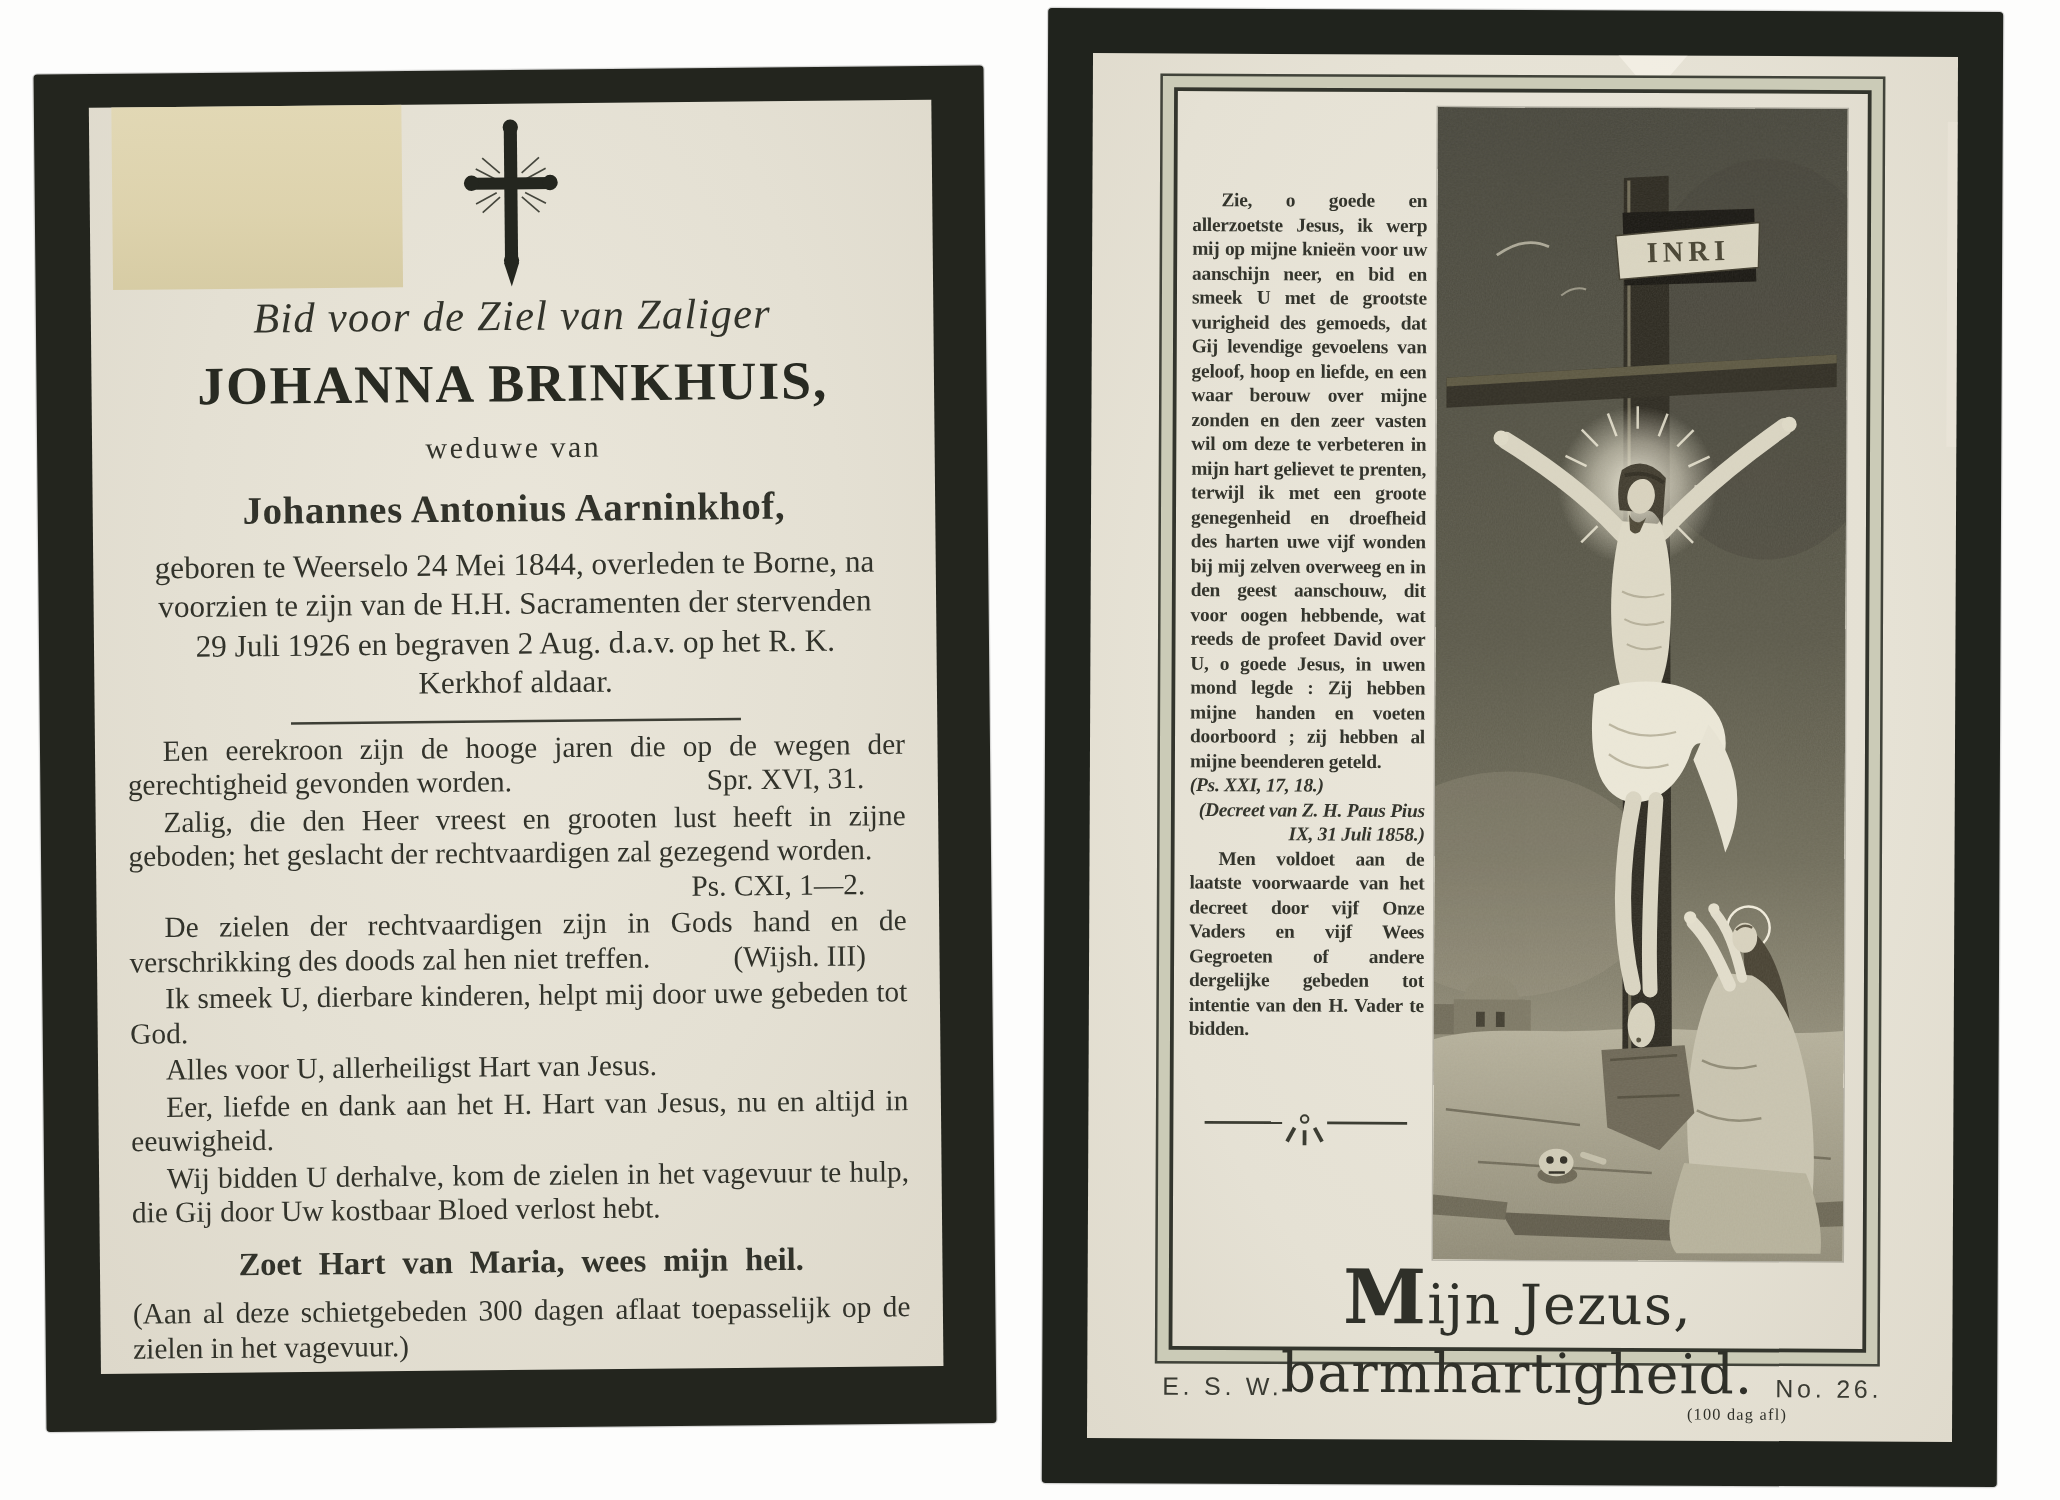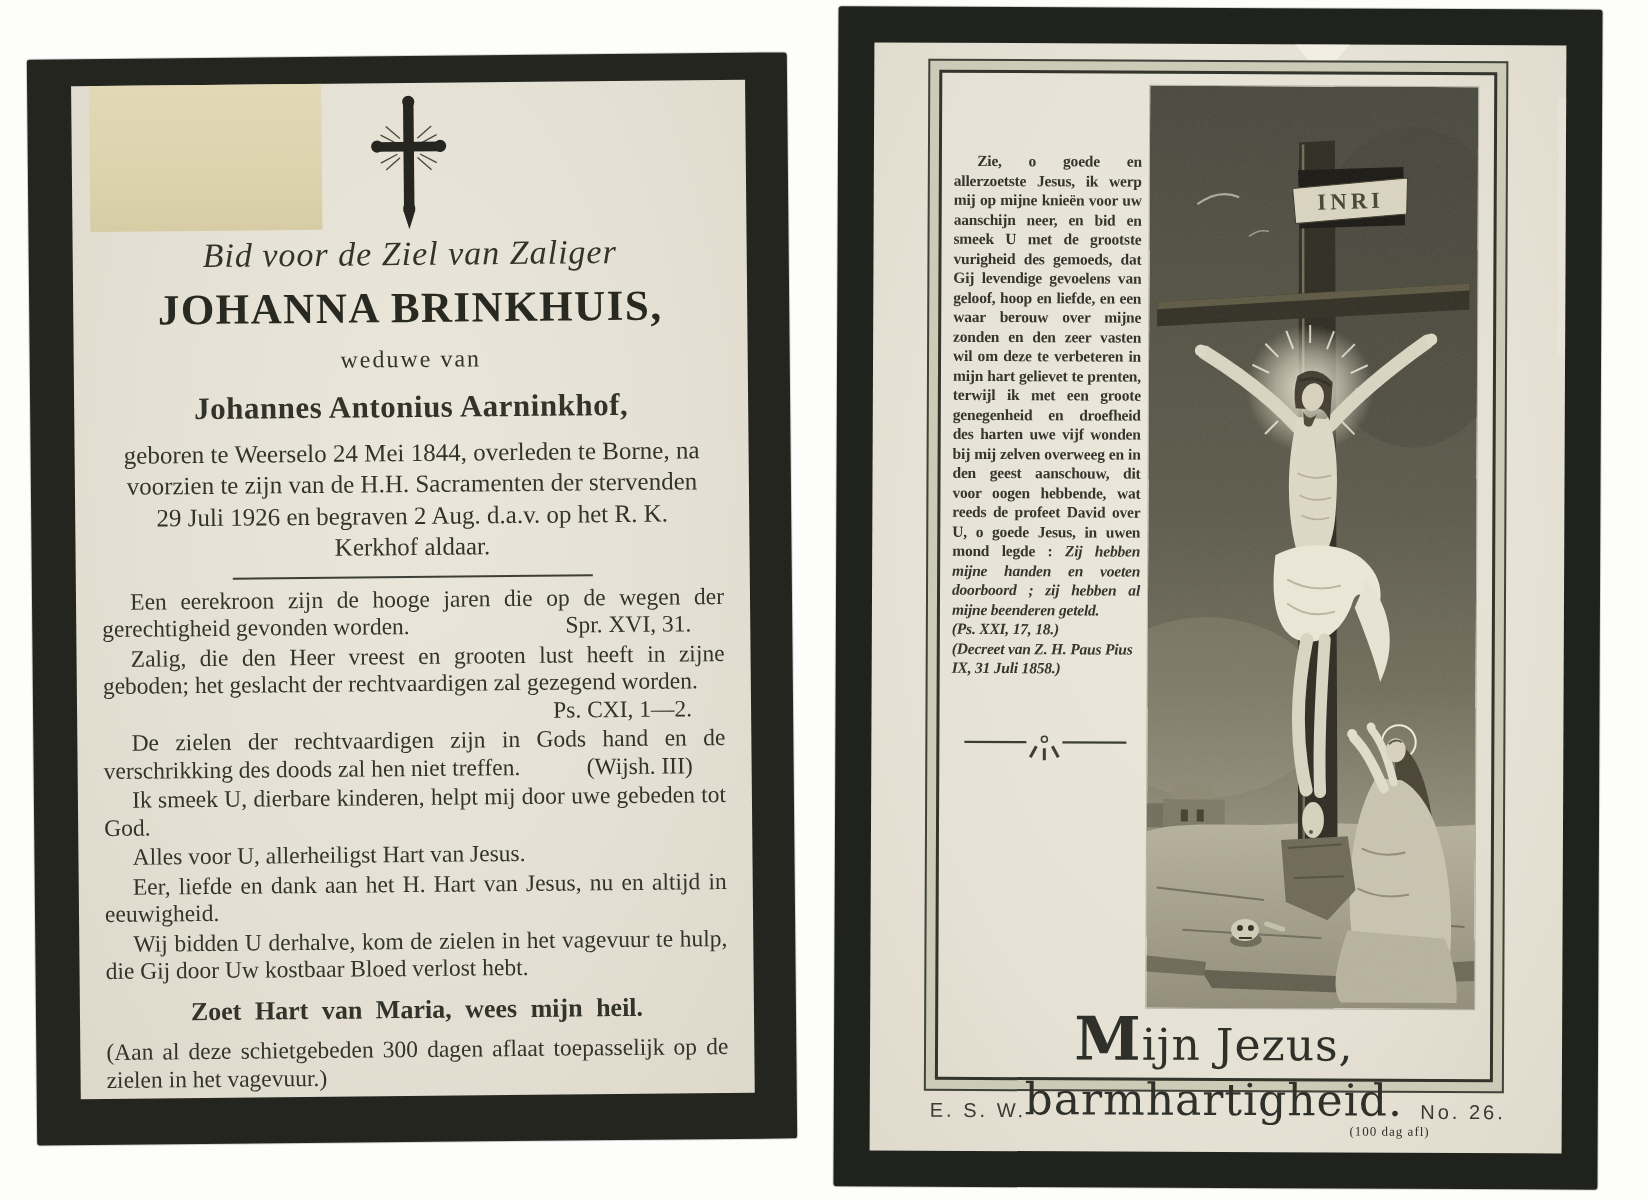--- a/index.html
+++ b/index.html
@@ -71,23 +71,23 @@
     position:absolute;left:9px;top:9px;right:9px;bottom:9px;
     border:3px solid #33352d;
     background:radial-gradient(ellipse at 45% 40%,#ebe7db 0%,#e5e1d4 70%,#ded9cb 100%);
   }
   .col-text{
     position:absolute;left:12px;top:78px;width:188px;
     font-size:15.5px;line-height:19.5px;font-weight:bold;
     color:#34352d;text-align:justify;letter-spacing:-0.2px;
   }
   .col-text p{margin:0;text-indent:1.5em;}
-  .col-text .quote{font-style:italic;}
+  .col-text .quote{}
   .cite{display:block;font-style:italic;text-indent:0;margin:0 4px 0 0;}
-  .cite2{display:block;text-align:left;font-style:italic;text-indent:0;}
+  .cite2{display:block;text-align:right;font-style:italic;text-indent:0;}
   .divider{margin:52px auto 0;display:block;}
   .engraving{
     position:absolute;left:208px;top:12px;width:328px;height:922px;
     box-shadow:0 0 0 1px rgba(40,40,30,.25);
   }
   .motto-row{position:absolute;left:0;right:0;top:930px;text-align:center;color:#2f3029;}
   .motto{
     display:block;font-size:44px;letter-spacing:1px;font-weight:500;
     font-family:"DejaVu Serif","Liberation Serif",serif;
   }
@@ -162,20 +162,21 @@
       <div class="tape-tri"></div>
       <div class="tape-side"></div>
 
       <div class="frame">
         <div class="frame-inner">
 
           <div class="col-text">
             <p><span>Zie, o goede en allerzoetste Jesus, ik werp mij op mijne knieën voor uw aanschijn neer, en bid en smeek U met de grootste vurigheid des gemoeds, dat Gij levendige gevoelens van geloof, hoop en liefde, en een waar berouw over mijne zonden en den zeer vasten wil om deze te verbeteren in mijn hart gelievet te prenten, terwijl ik met een groote genegenheid en droefheid des harten uwe vijf wonden bij mij zelven overweeg en in den geest aanschouw, dit voor oogen hebbende, wat reeds de profeet David over U, o goede Jesus, in uwen mond legde : </span><span class="quote">Zij hebben mijne handen en voeten doorboord ; zij hebben al mijne beenderen geteld.</span></p>
             <span class="cite">(Ps. XXI, 17, 18.)</span>
             <span class="cite2">(Decreet van Z. H. Paus Pius IX, 31 Juli 1858.)</span>
+            <p>Men voldoet aan de laatste voorwaarde van het decreet door vijf Onze Vaders en vijf Wees Gegroeten of andere dergelijke gebeden tot intentie van den H. Vader te bidden.</p>
 
             <svg class="divider" width="170" height="32" viewBox="0 0 170 32">
               <line x1="4" y1="12" x2="66" y2="12" stroke="#3c3d33" stroke-width="2.2"></line>
               <line x1="102" y1="12" x2="166" y2="12" stroke="#3c3d33" stroke-width="2.2"></line>
               <circle cx="84" cy="9" r="3" fill="none" stroke="#3c3d33" stroke-width="1.6"></circle>
               <line x1="76" y1="16" x2="70" y2="27" stroke="#3c3d33" stroke-width="3"></line>
               <line x1="84" y1="18" x2="84" y2="30" stroke="#3c3d33" stroke-width="3"></line>
               <line x1="92" y1="16" x2="98" y2="27" stroke="#3c3d33" stroke-width="3"></line>
             </svg>
           </div>

